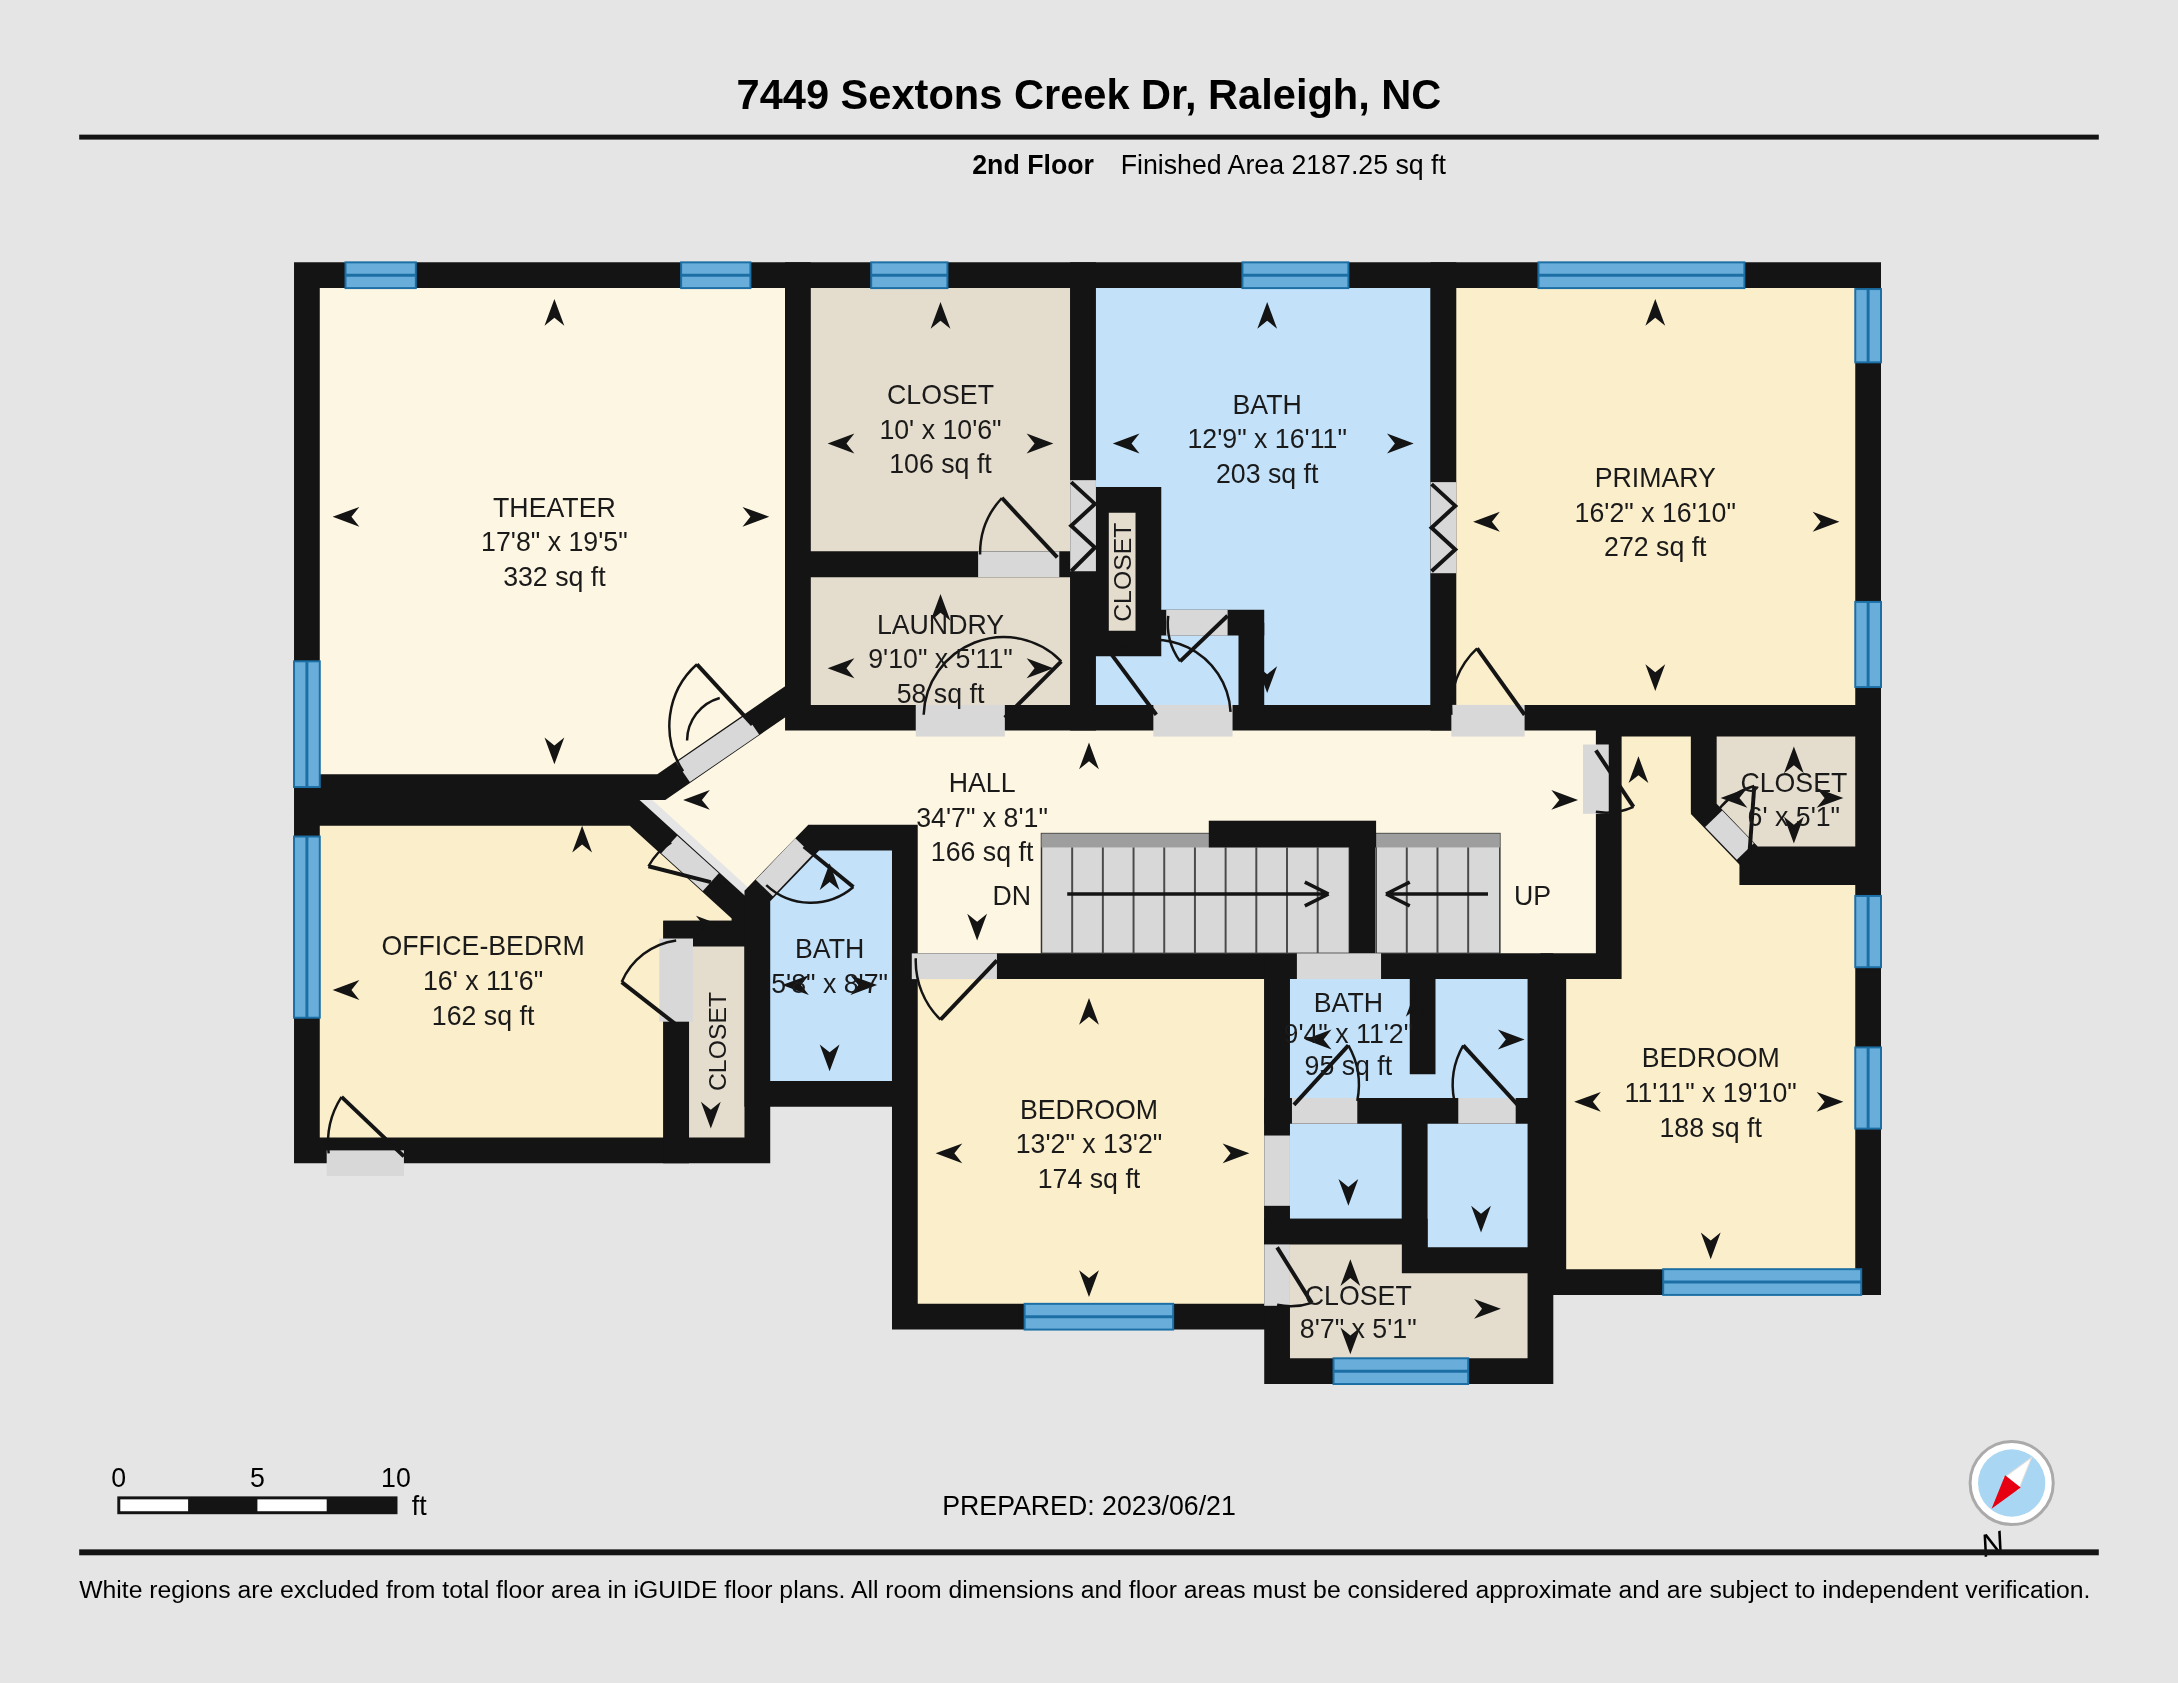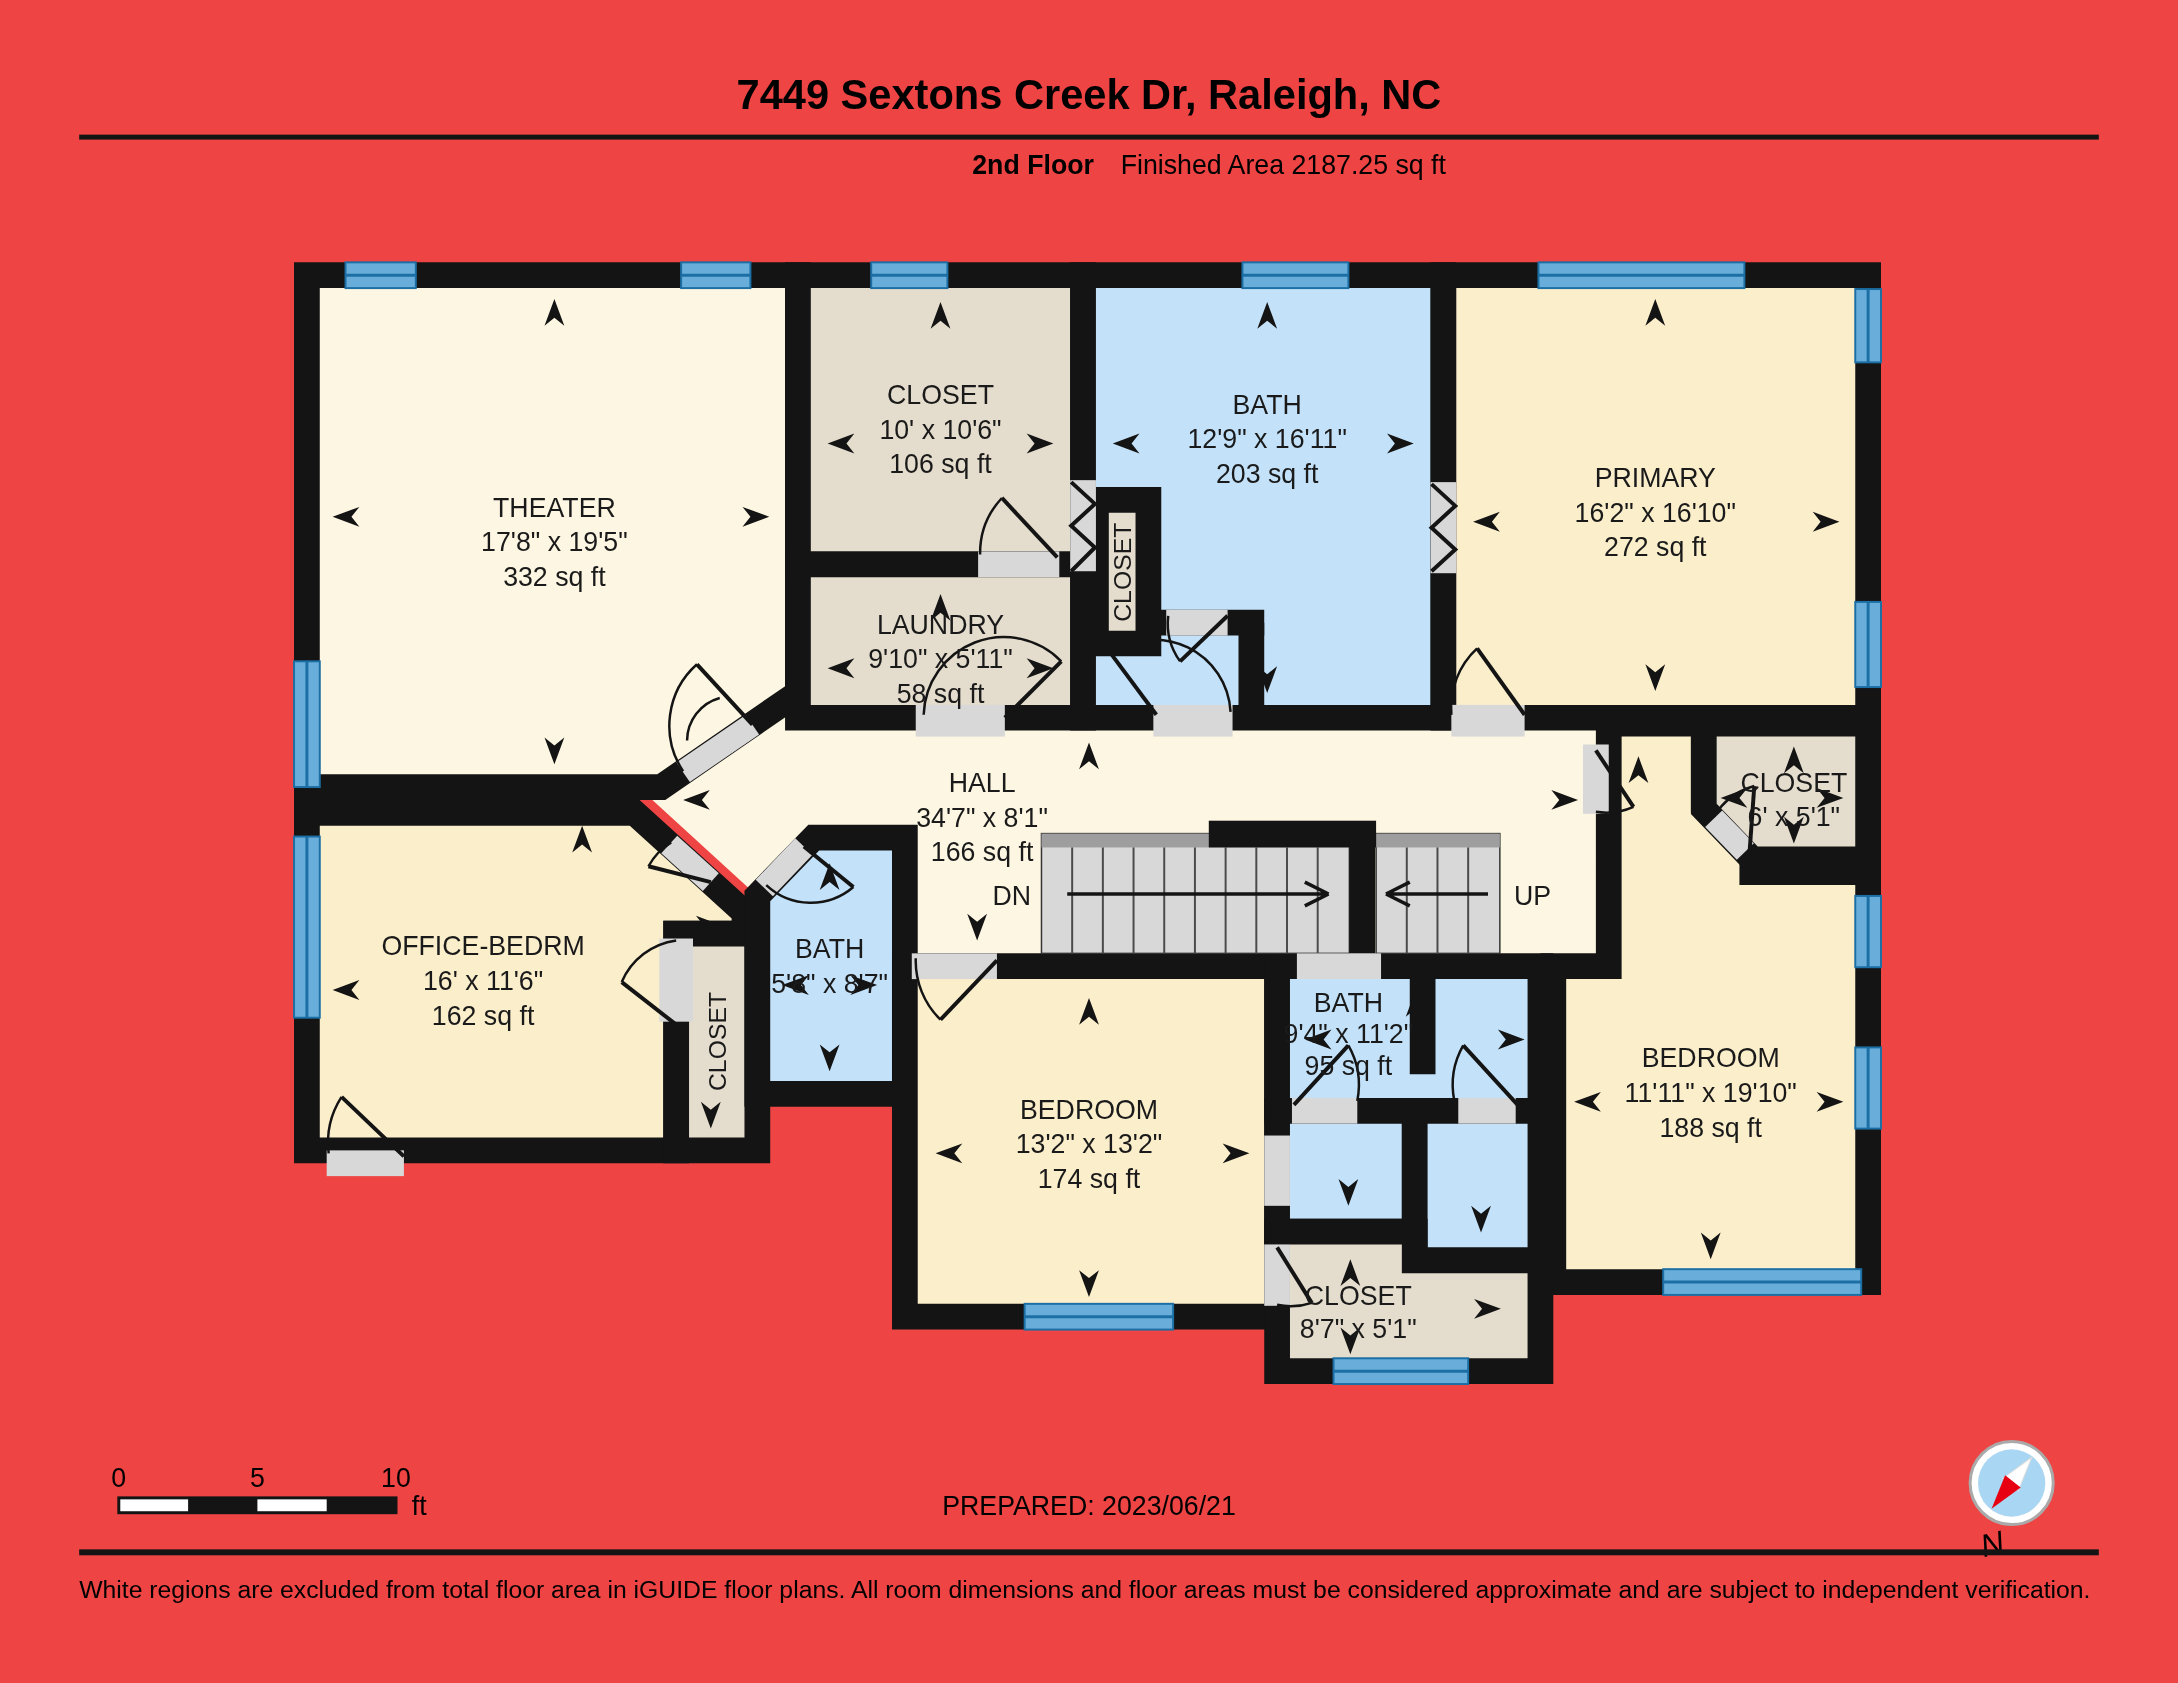--- a/index.html
+++ b/index.html
@@ -1,16 +1,16 @@
 <!DOCTYPE html>
 <html><head>
 <meta charset="utf-8">
 <style>
   html,body{margin:0;padding:0;background:#ffffff;font-family:"Liberation Sans",sans-serif;}
-  #page{position:relative;width:2178px;height:1683px;background:#ef4444;}
+  #page{position:relative;width:2178px;height:1683px;background:#e5e5e5;}
   svg{display:block;width:2178px;height:1683px;}
   .rm{stroke:#141414;stroke-width:26;stroke-linejoin:miter;}
   .lite{fill:#FDF6E2;}
   .cream{fill:#FBEECB;}
   .tan{fill:#E4DCCC;}
   .blu{fill:#C3E2FA;}
   .wall{stroke:#141414;stroke-width:26;fill:none;stroke-linecap:butt;}
   .sill{fill:#D8D8D8;}
   .sill-line{stroke:#D8D8D8;stroke-width:24;fill:none;}
   .leaf{stroke:#141414;stroke-width:4;fill:none;}

